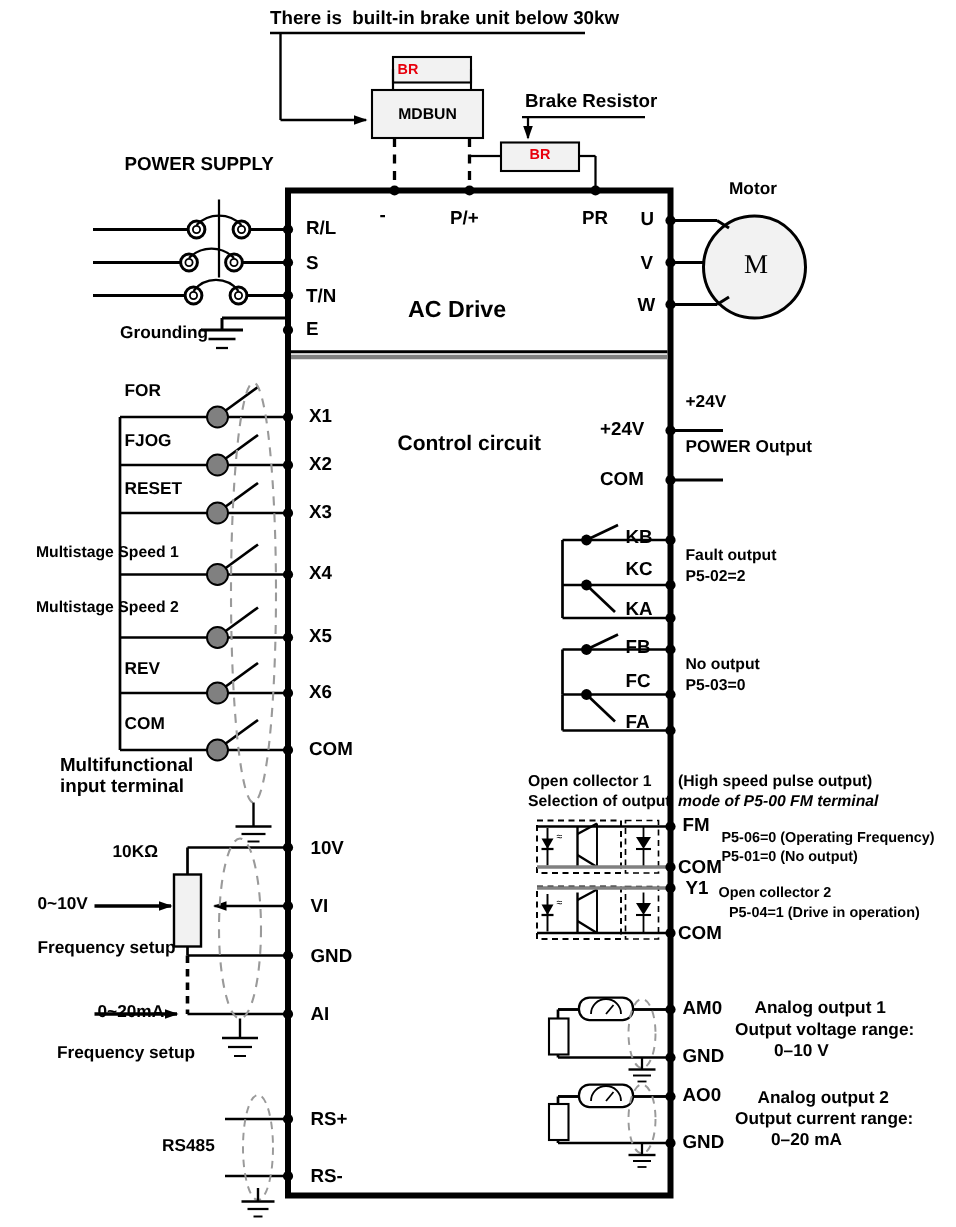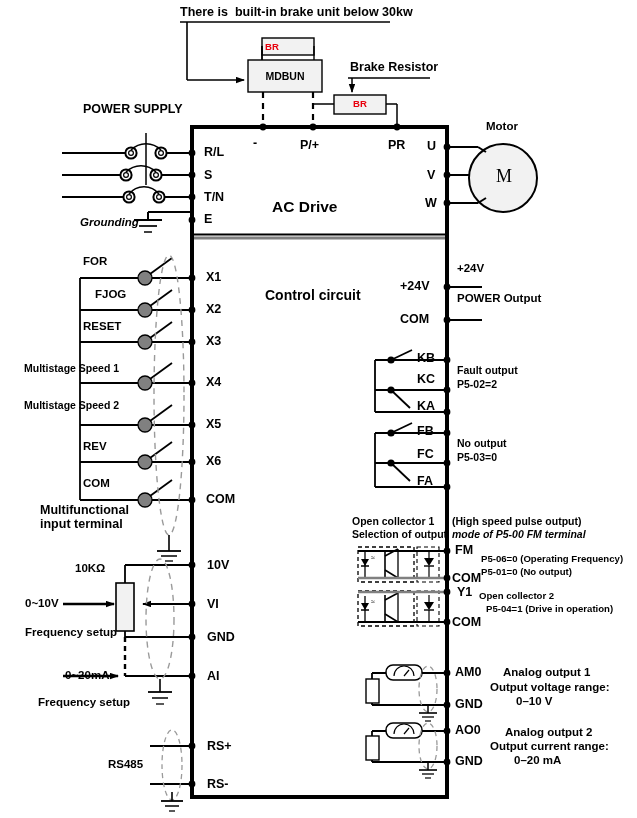--- a/index.html
+++ b/index.html
@@ -342,21 +342,21 @@
   </g>
 </svg>
 
 <div class="lbl s13" style="left:180px;top:5px;">There is  built-in brake unit below 30kw</div>
 <div class="lbl s10" style="left:265px;top:41px;width:46px;color:#e8000d;">BR</div>
 <div class="lbl s11" style="left:250px;top:70px;width:70px;text-align:center;">MDBUN</div>
 <div class="lbl s10" style="left:337px;top:98px;width:46px;text-align:center;color:#e8000d;">BR</div>
 <div class="lbl s13" style="left:350px;top:60px;">Brake Resistor</div>
 
 <div class="lbl s13" style="left:83px;top:102px;">POWER SUPPLY</div>
-<div class="lbl s12" style="left:80px;top:216px;font-style:italic;">Grounding</div>
+<div class="lbl s12" style="left:80px;top:216px;">Grounding</div>
 
 <div class="lbl s13" style="left:253px;top:136px;">-</div>
 <div class="lbl s13" style="left:300px;top:138px;">P/+</div>
 <div class="lbl s13" style="left:388px;top:138px;">PR</div>
 
 <div class="lbl s13" style="left:204px;top:145px;">R/L</div>
 <div class="lbl s13" style="left:204px;top:168px;">S</div>
 <div class="lbl s13" style="left:204px;top:190px;">T/N</div>
 <div class="lbl s13" style="left:204px;top:212px;">E</div>
 
@@ -364,21 +364,21 @@
 <div class="lbl s15" style="left:265px;top:287px;">Control circuit</div>
 
 <div class="lbl s13" style="left:427px;top:139px;">U</div>
 <div class="lbl s13" style="left:427px;top:168px;">V</div>
 <div class="lbl s13" style="left:425px;top:196px;">W</div>
 <div class="lbl s12" style="left:486px;top:120px;">Motor</div>
 <div class="lbl" style="left:496px;top:166px;font-size:18px;font-weight:normal;
      font-family:'Liberation Serif',serif;">M</div>
 
 <div class="lbl s12" style="left:83px;top:255px;">FOR</div>
-<div class="lbl s12" style="left:83px;top:288px;margin-left:12px;">FJOG</div>
+<div class="lbl s12" style="left:83px;top:288px;">FJOG</div>
 <div class="lbl s12" style="left:83px;top:320px;">RESET</div>
 <div class="lbl s11" style="left:24px;top:362px;">Multistage Speed 1</div>
 <div class="lbl s11" style="left:24px;top:399px;">Multistage Speed 2</div>
 <div class="lbl s12" style="left:83px;top:440px;">REV</div>
 <div class="lbl s12" style="left:83px;top:477px;">COM</div>
 
 <div class="lbl s13" style="left:206px;top:270px;">X1</div>
 <div class="lbl s13" style="left:206px;top:302px;">X2</div>
 <div class="lbl s13" style="left:206px;top:334px;">X3</div>
 <div class="lbl s13" style="left:206px;top:375px;">X4</div>

